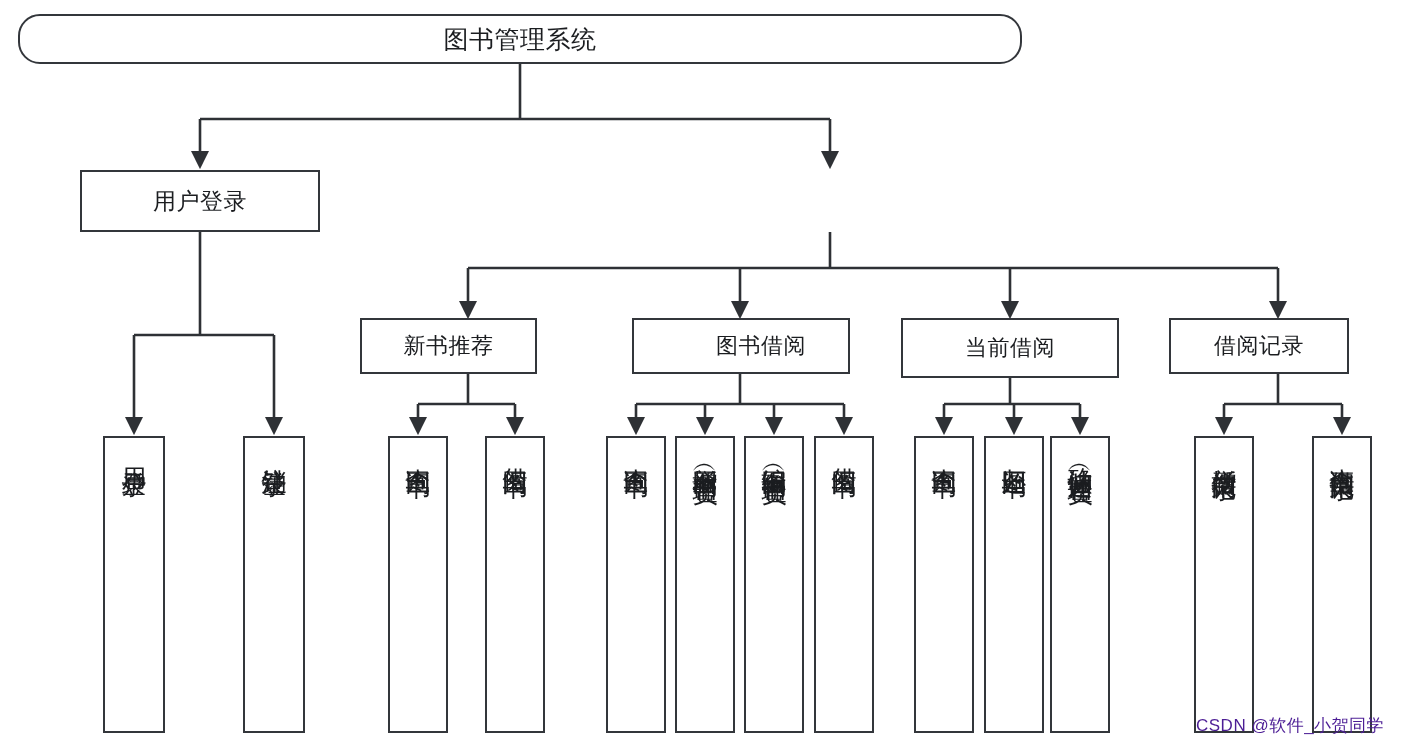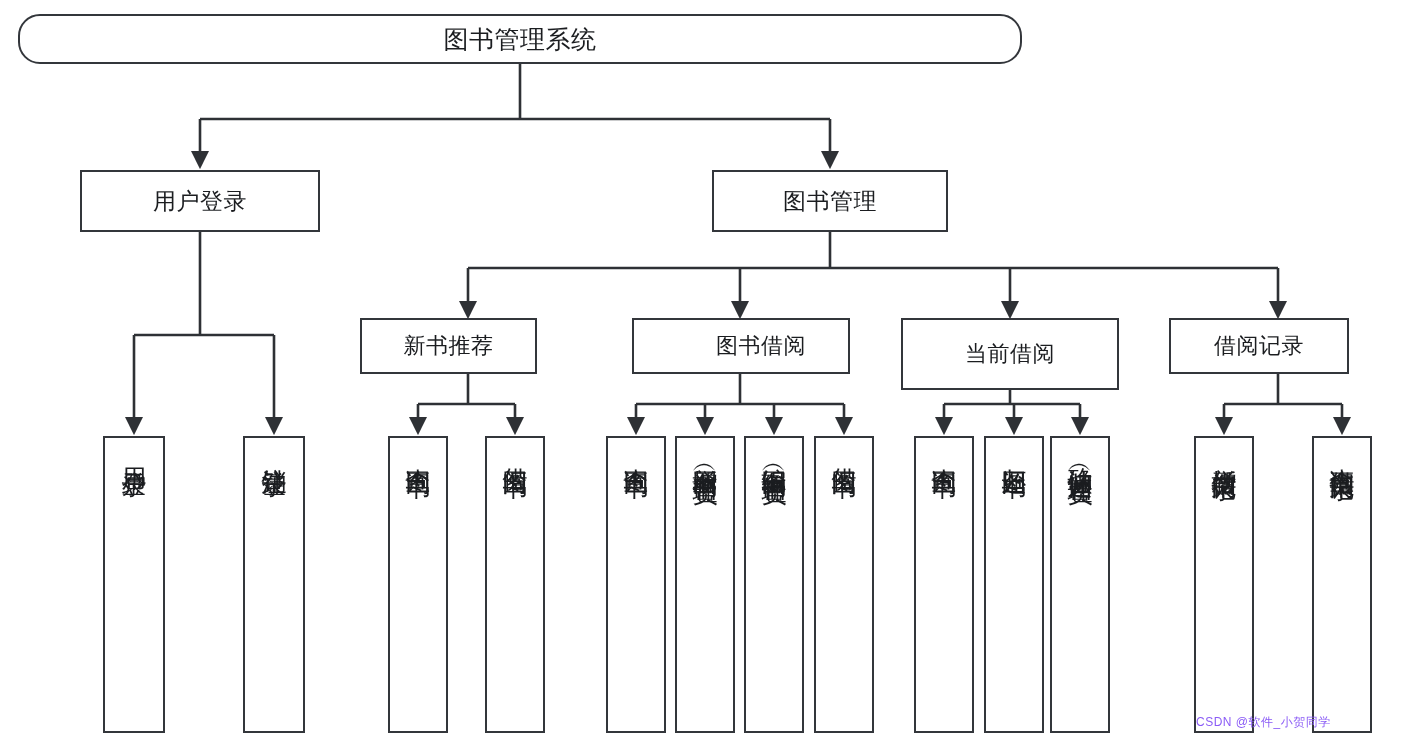--- a/index.html
+++ b/index.html
@@ -58,22 +58,22 @@
     text-orientation: upright;
     line-height: 1.08;
     letter-spacing: 2px;
     white-space: nowrap;
     display: block;
   }
   #watermark {
     position: absolute;
     left: 1196px;
     top: 714px;
-    font-size: 12px;
-    color: #8b5cf6;
+    font-size: 17px;
+    color: #4c1d95;
     white-space: nowrap;
     letter-spacing: 0.5px;
     pointer-events: none;
   }
 </style>
 </head>
 <body>
 
 <div id="canvas">
 
@@ -127,31 +127,28 @@
     </g>
   </svg>
 
   <div class="node root" style="left:18px; top:14px; width:1004px; height:50px;">
     <span>图书管理系统</span>
   </div>
 
   <div class="node level1" style="left:80px; top:170px; width:240px; height:62px;">
     <span>用户登录</span>
   </div>
-  <div class="node level1" style="left:712px; top:170px; width:236px; height:62px;">
-    <span>图书管理</span>
-  </div>
 
   <div class="node level2" style="left:360px; top:318px; width:177px; height:56px;">
     <span>新书推荐</span>
   </div>
   <div class="node level2" style="left:632px; top:318px; width:218px; height:56px;padding-left:40px;">
     <span>图书借阅</span>
   </div>
-  <div class="node level2" style="left:901px; top:318px; width:218px; height:72px;">
+  <div class="node level2" style="left:901px; top:318px; width:218px; height:60px;">
     <span>当前借阅</span>
   </div>
   <div class="node level2" style="left:1169px; top:318px; width:180px; height:56px;align-items:center;">
     <span>借阅记录</span>
   </div>
 
   <div class="node leaf" style="left:103px; top:436px; width:62px; height:297px;">
     <span class="vtext">用户登录</span>
   </div>
   <div class="node leaf" style="left:243px; top:436px; width:62px; height:297px;">

